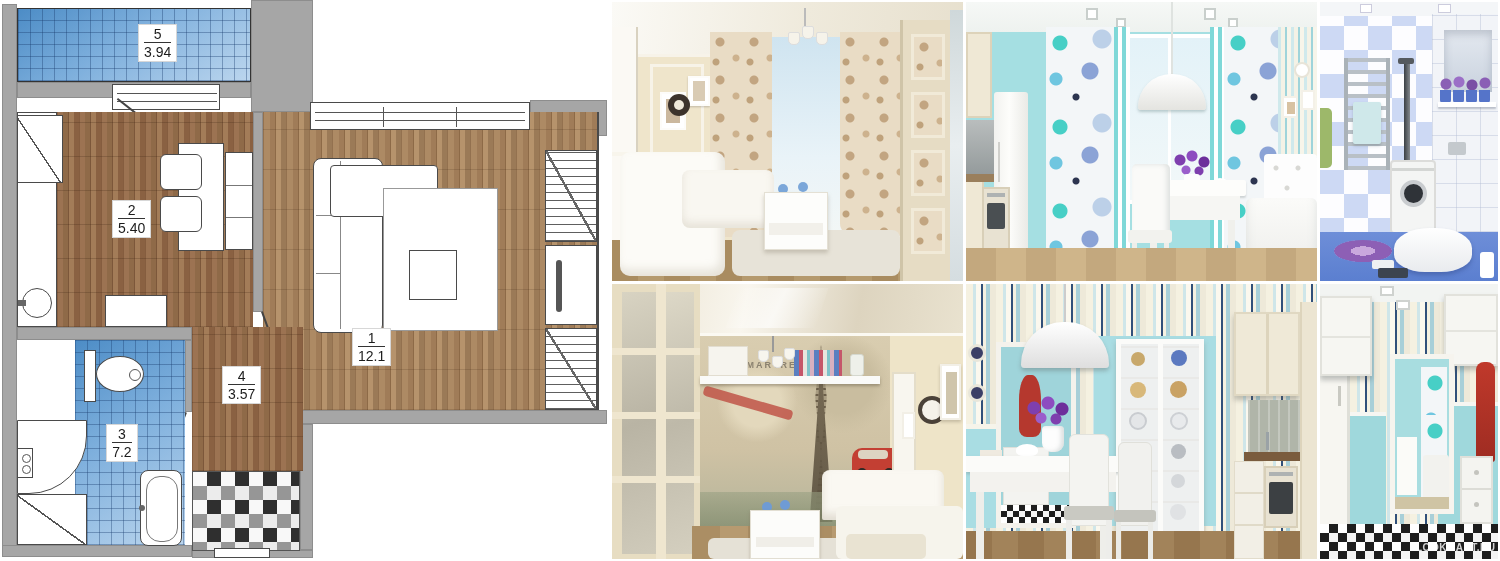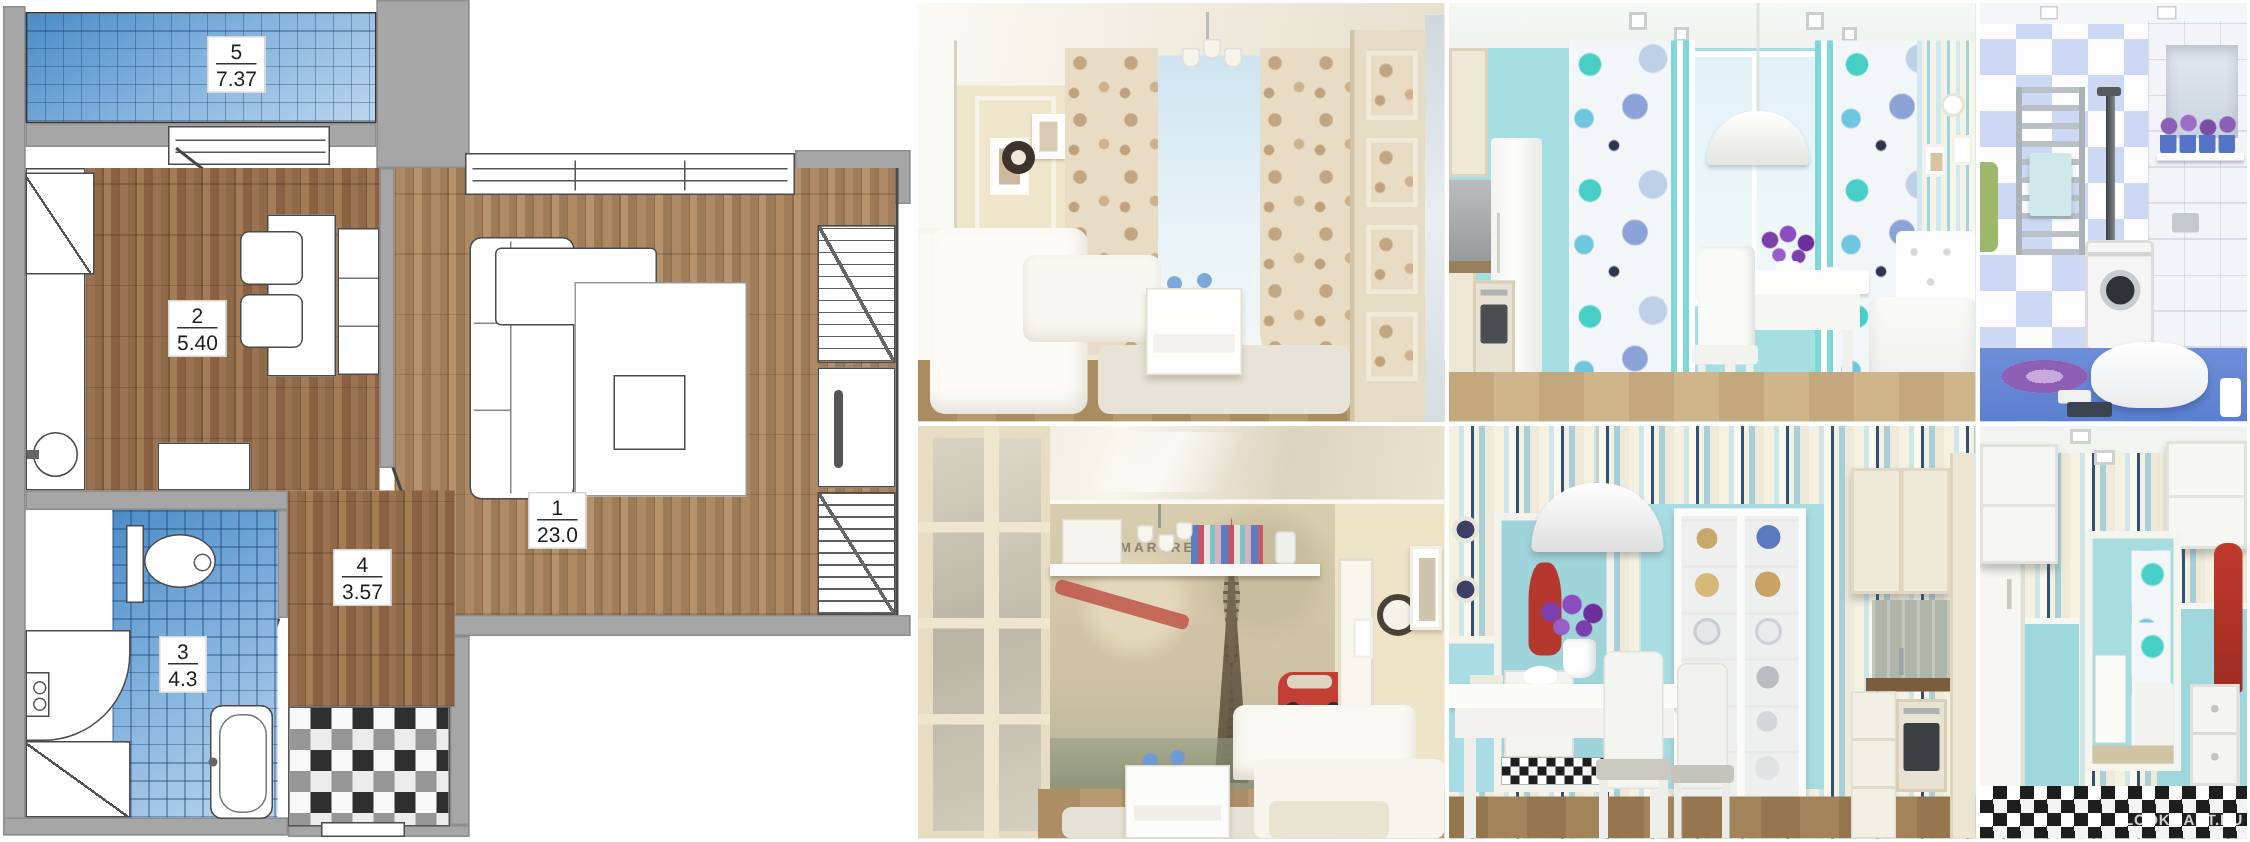--- a/index.html
+++ b/index.html
@@ -65,21 +65,21 @@
     <div class="wall" style="left:300px;top:410px;width:307px;height:14px;"></div>
     <div class="wall" style="left:17px;top:327px;width:175px;height:13px;"></div>
     <div class="wall" style="left:185px;top:340px;width:7px;height:72px;"></div>
     <div class="wall" style="left:300px;top:424px;width:13px;height:126px;"></div>
     <div class="wall" style="left:2px;top:545px;width:190px;height:12px;"></div>
     <div class="wall" style="left:192px;top:550px;width:121px;height:8px;"></div>
 
     <div class="bluetile" style="left:17px;top:8px;width:234px;height:74px;"></div>
     <div class="room-label" style="left:138px;top:24px;">
       <div class="rl-num">5</div>
-      <div class="rl-area">7.37</div>
+      <div class="rl-area">3.94</div>
     </div>
     <div class="wf" style="left:112px;top:84px;width:108px;height:26px;">
       <div class="abs" style="left:4px;top:8px;width:100px;height:1px;background:#555;"></div>
       <div class="abs" style="left:4px;top:16px;width:100px;height:1px;background:#555;"></div>
     </div>
     <div class="doorline" style="left:118px;top:98px;width:48px;height:2px;transform:rotate(38deg);transform-origin:left top;"></div>
 
     <div class="wood" style="left:57px;top:112px;width:196px;height:215px;"></div>
     <div class="wf" style="left:17px;top:112px;width:40px;height:215px;"></div>
     <div class="wf" style="left:17px;top:115px;width:46px;height:68px;background:linear-gradient(to top right,#fff 47%,#555 47% 49%,#fff 49%);"></div>
@@ -114,21 +114,21 @@
     <div class="wf" style="left:383px;top:188px;width:115px;height:143px;border-color:#999;"></div>
     <div class="wf" style="left:409px;top:250px;width:48px;height:50px;"></div>
     <div class="hatch" style="left:545px;top:150px;width:52px;height:92px;"></div>
     <div class="wf" style="left:545px;top:245px;width:52px;height:80px;">
       <div class="abs" style="left:10px;top:14px;width:6px;height:52px;background:#555;border-radius:3px;"></div>
     </div>
     <div class="hatch" style="left:545px;top:328px;width:52px;height:82px;"></div>
     <div class="doorline" style="left:261px;top:312px;width:2px;height:64px;transform:rotate(-20deg);transform-origin:top left;"></div>
     <div class="room-label" style="left:352px;top:328px;">
       <div class="rl-num">1</div>
-      <div class="rl-area">23.0</div>
+      <div class="rl-area">12.1</div>
     </div>
 
     <div class="wood" style="left:192px;top:327px;width:111px;height:144px;"></div>
     <div class="room-label" style="left:222px;top:366px;">
       <div class="rl-num">4</div>
       <div class="rl-area">3.57</div>
     </div>
     <div class="doorline" style="left:185px;top:412px;width:2px;height:58px;transform:rotate(20deg);transform-origin:top left;"></div>
 
     <div class="bluetile" style="left:75px;top:340px;width:110px;height:205px;border:none;"></div>
@@ -141,21 +141,21 @@
     <div class="wf" style="left:17px;top:448px;width:16px;height:30px;">
       <div class="abs" style="left:4px;top:5px;width:7px;height:7px;border:1px solid #555;border-radius:50%;"></div>
       <div class="abs" style="left:4px;top:16px;width:7px;height:7px;border:1px solid #555;border-radius:50%;"></div>
     </div>
     <div class="wf" style="left:140px;top:470px;width:42px;height:76px;border-radius:8px;">
       <div class="abs" style="left:5px;top:5px;width:30px;height:64px;border:1px solid #777;border-radius:14px;"></div>
       <div class="abs" style="left:-2px;top:34px;width:6px;height:6px;background:#666;border-radius:50%;"></div>
     </div>
     <div class="room-label" style="left:106px;top:424px;">
       <div class="rl-num">3</div>
-      <div class="rl-area">4.3</div>
+      <div class="rl-area">7.2</div>
     </div>
 
     <div class="checker-entry" style="left:192px;top:471px;width:108px;height:80px;"></div>
     <div class="wf" style="left:214px;top:548px;width:56px;height:10px;"></div>
   </div>
 
   <div class="photo" style="left:612px;top:2px;width:351px;height:279px;background:#efe5cb;">
     <div class="pel" style="left:0;top:0;width:351px;height:55px;background:linear-gradient(100deg,#fbfaf6,#efeadc 55%,#e7e0ce);border-bottom:3px solid #f7f3e9;"></div>
     <div class="pel" style="left:0;top:25px;width:26px;height:215px;background:#fbf9f4;border-right:2px solid #d9d2c0;"></div>
     <div class="pel" style="left:38px;top:62px;width:54px;height:118px;border:3px solid #f7f3e8;"></div>

